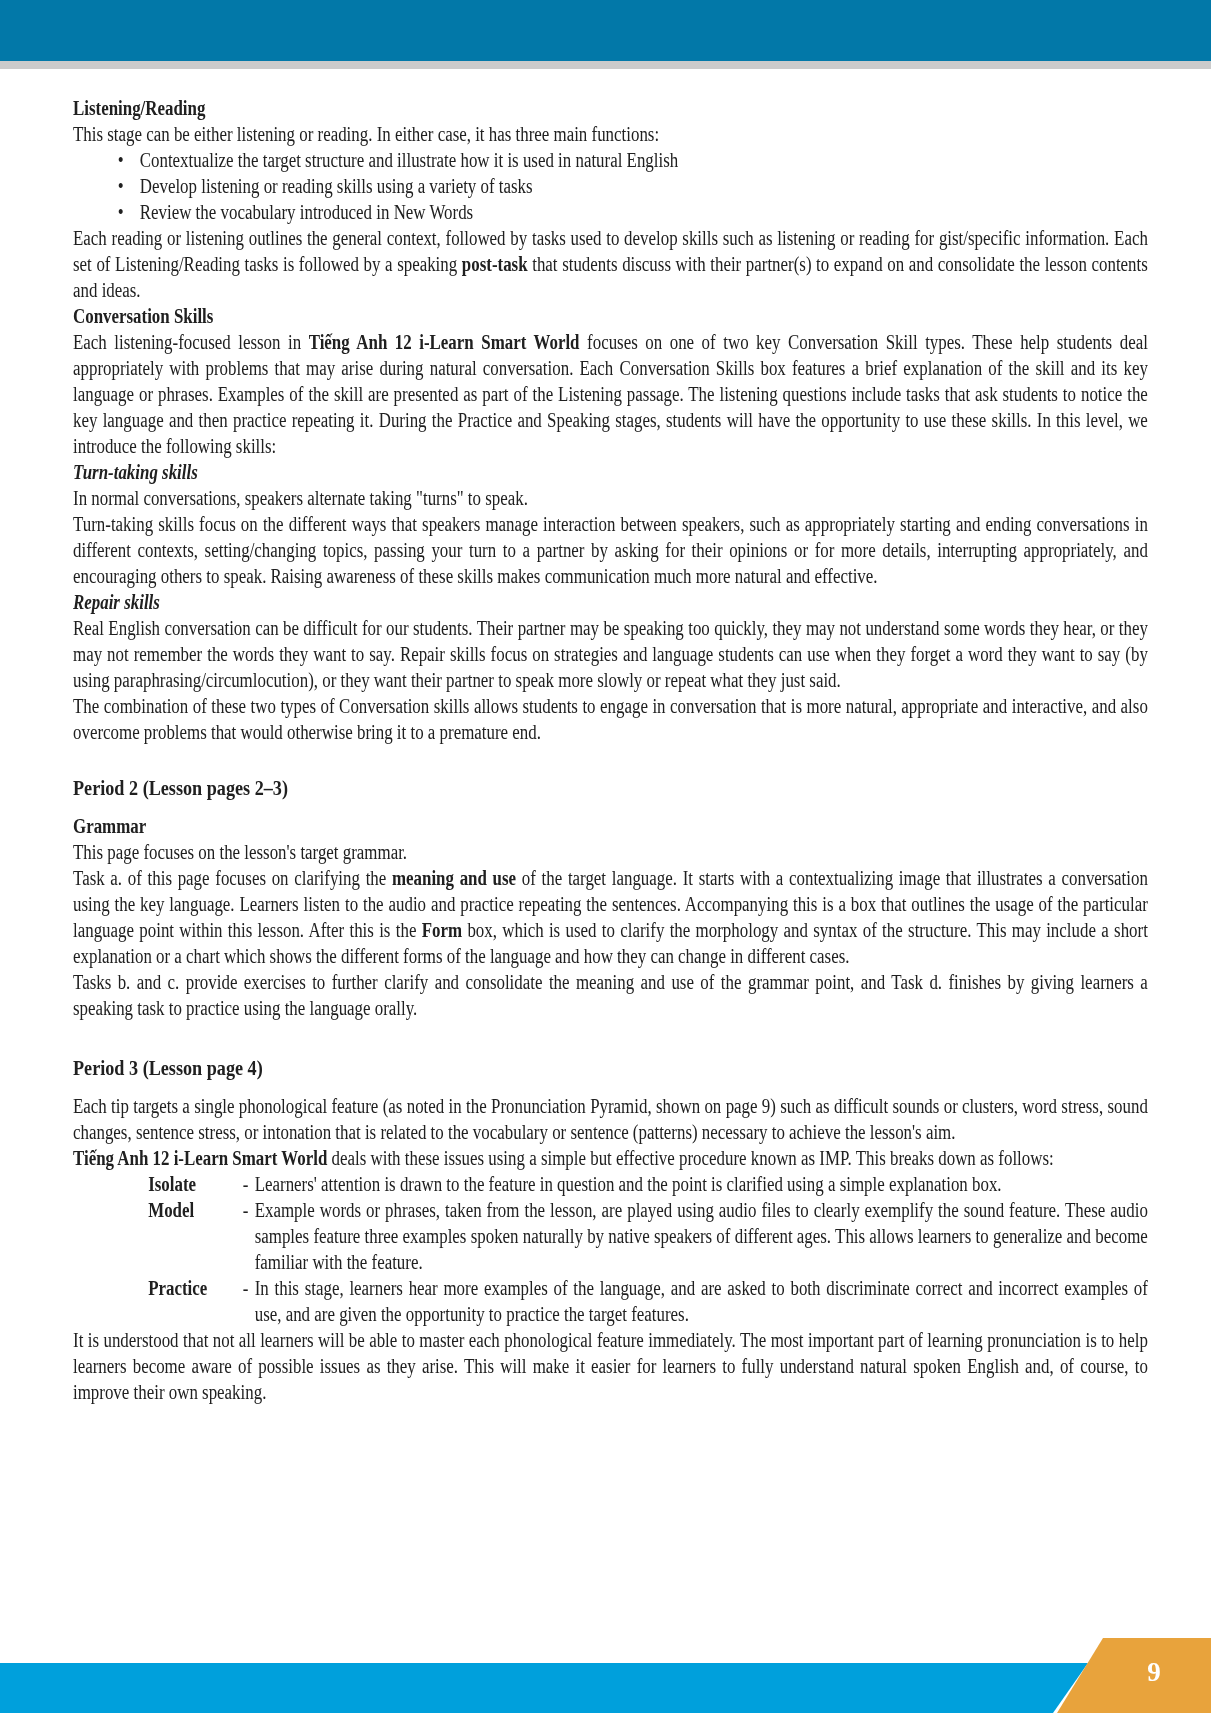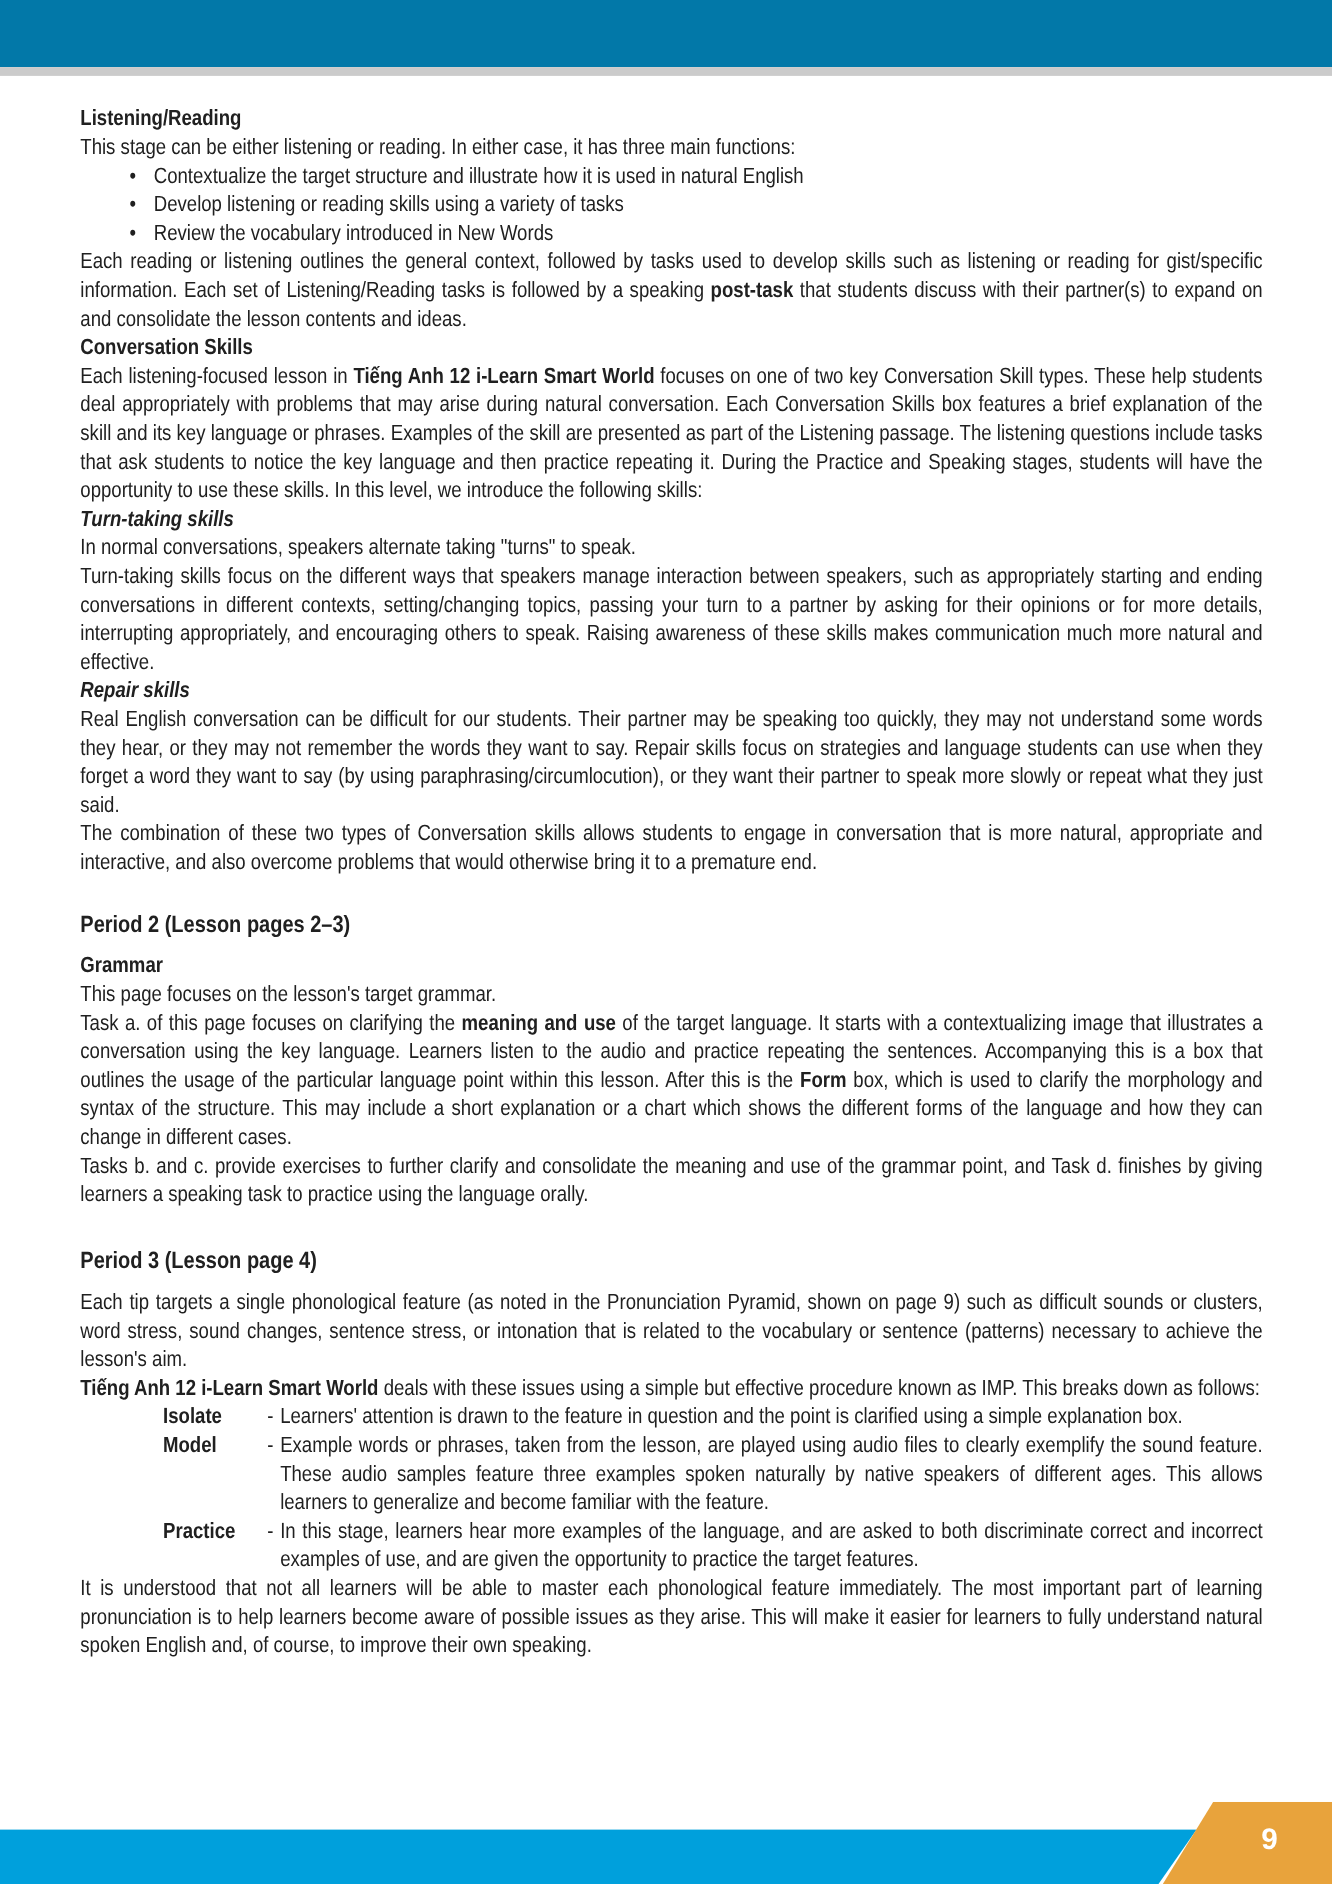--- a/index.html
+++ b/index.html
@@ -8,21 +8,21 @@
     --footer-blue:#00a0dc;
     --footer-orange:#e8a33c;
     --page-bg:#ffffff;
     --text:#202020;
   }
   *{box-sizing:border-box;}
   html,body{margin:0;padding:0;}
   body{width:1211px;height:1713px;overflow:hidden;background:var(--page-bg);}
   .page{
     position:relative;width:1013px;height:1713px;background:var(--page-bg);
-    font-family:Liberation Sans, sans-serif;color:var(--text);
+    font-family:Liberation Serif, serif;color:var(--text);
   }
   .header-bar{position:absolute;top:0;left:0;width:1211px;height:61px;background:var(--header-blue);}
   .header-strip{position:absolute;top:61px;left:0;width:1211px;height:8px;background:var(--header-gray);}
 
   .content{
     position:absolute;top:95px;left:73px;width:1272px;
     transform:scaleX(0.845);transform-origin:0 0;
     font-size:20px;line-height:26px;
   }
   .content p{margin:0;text-align:justify;}

